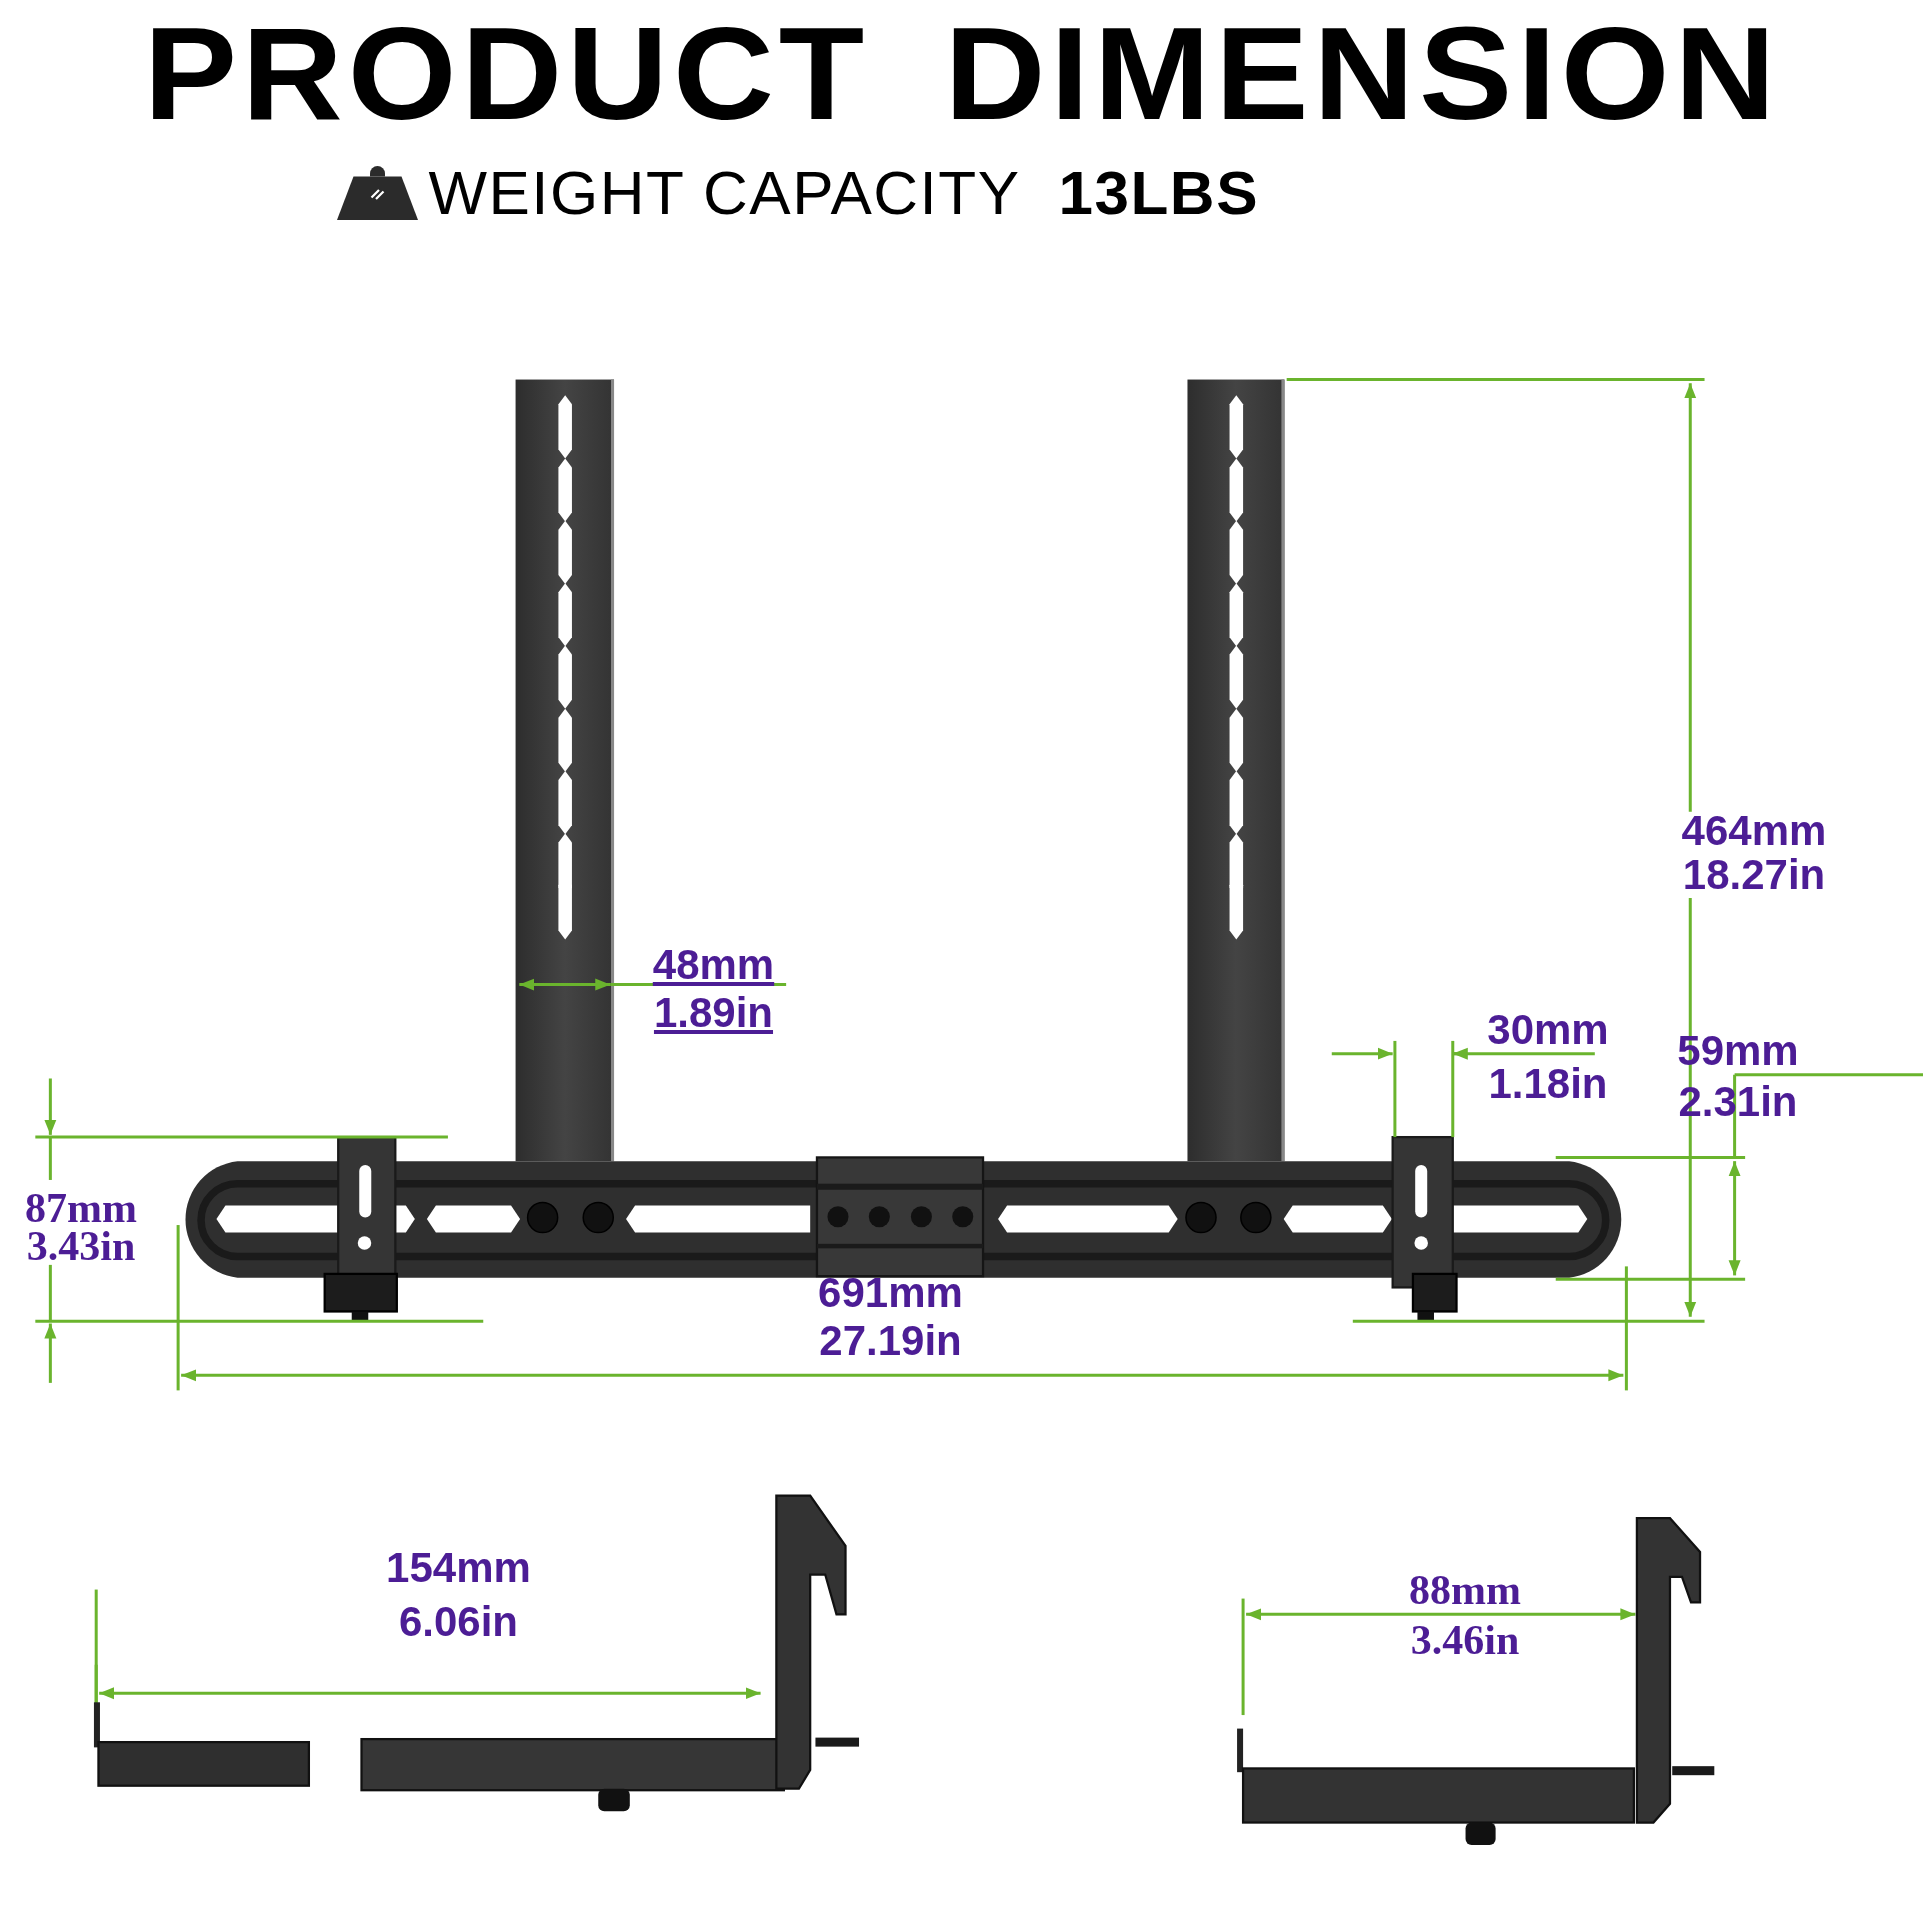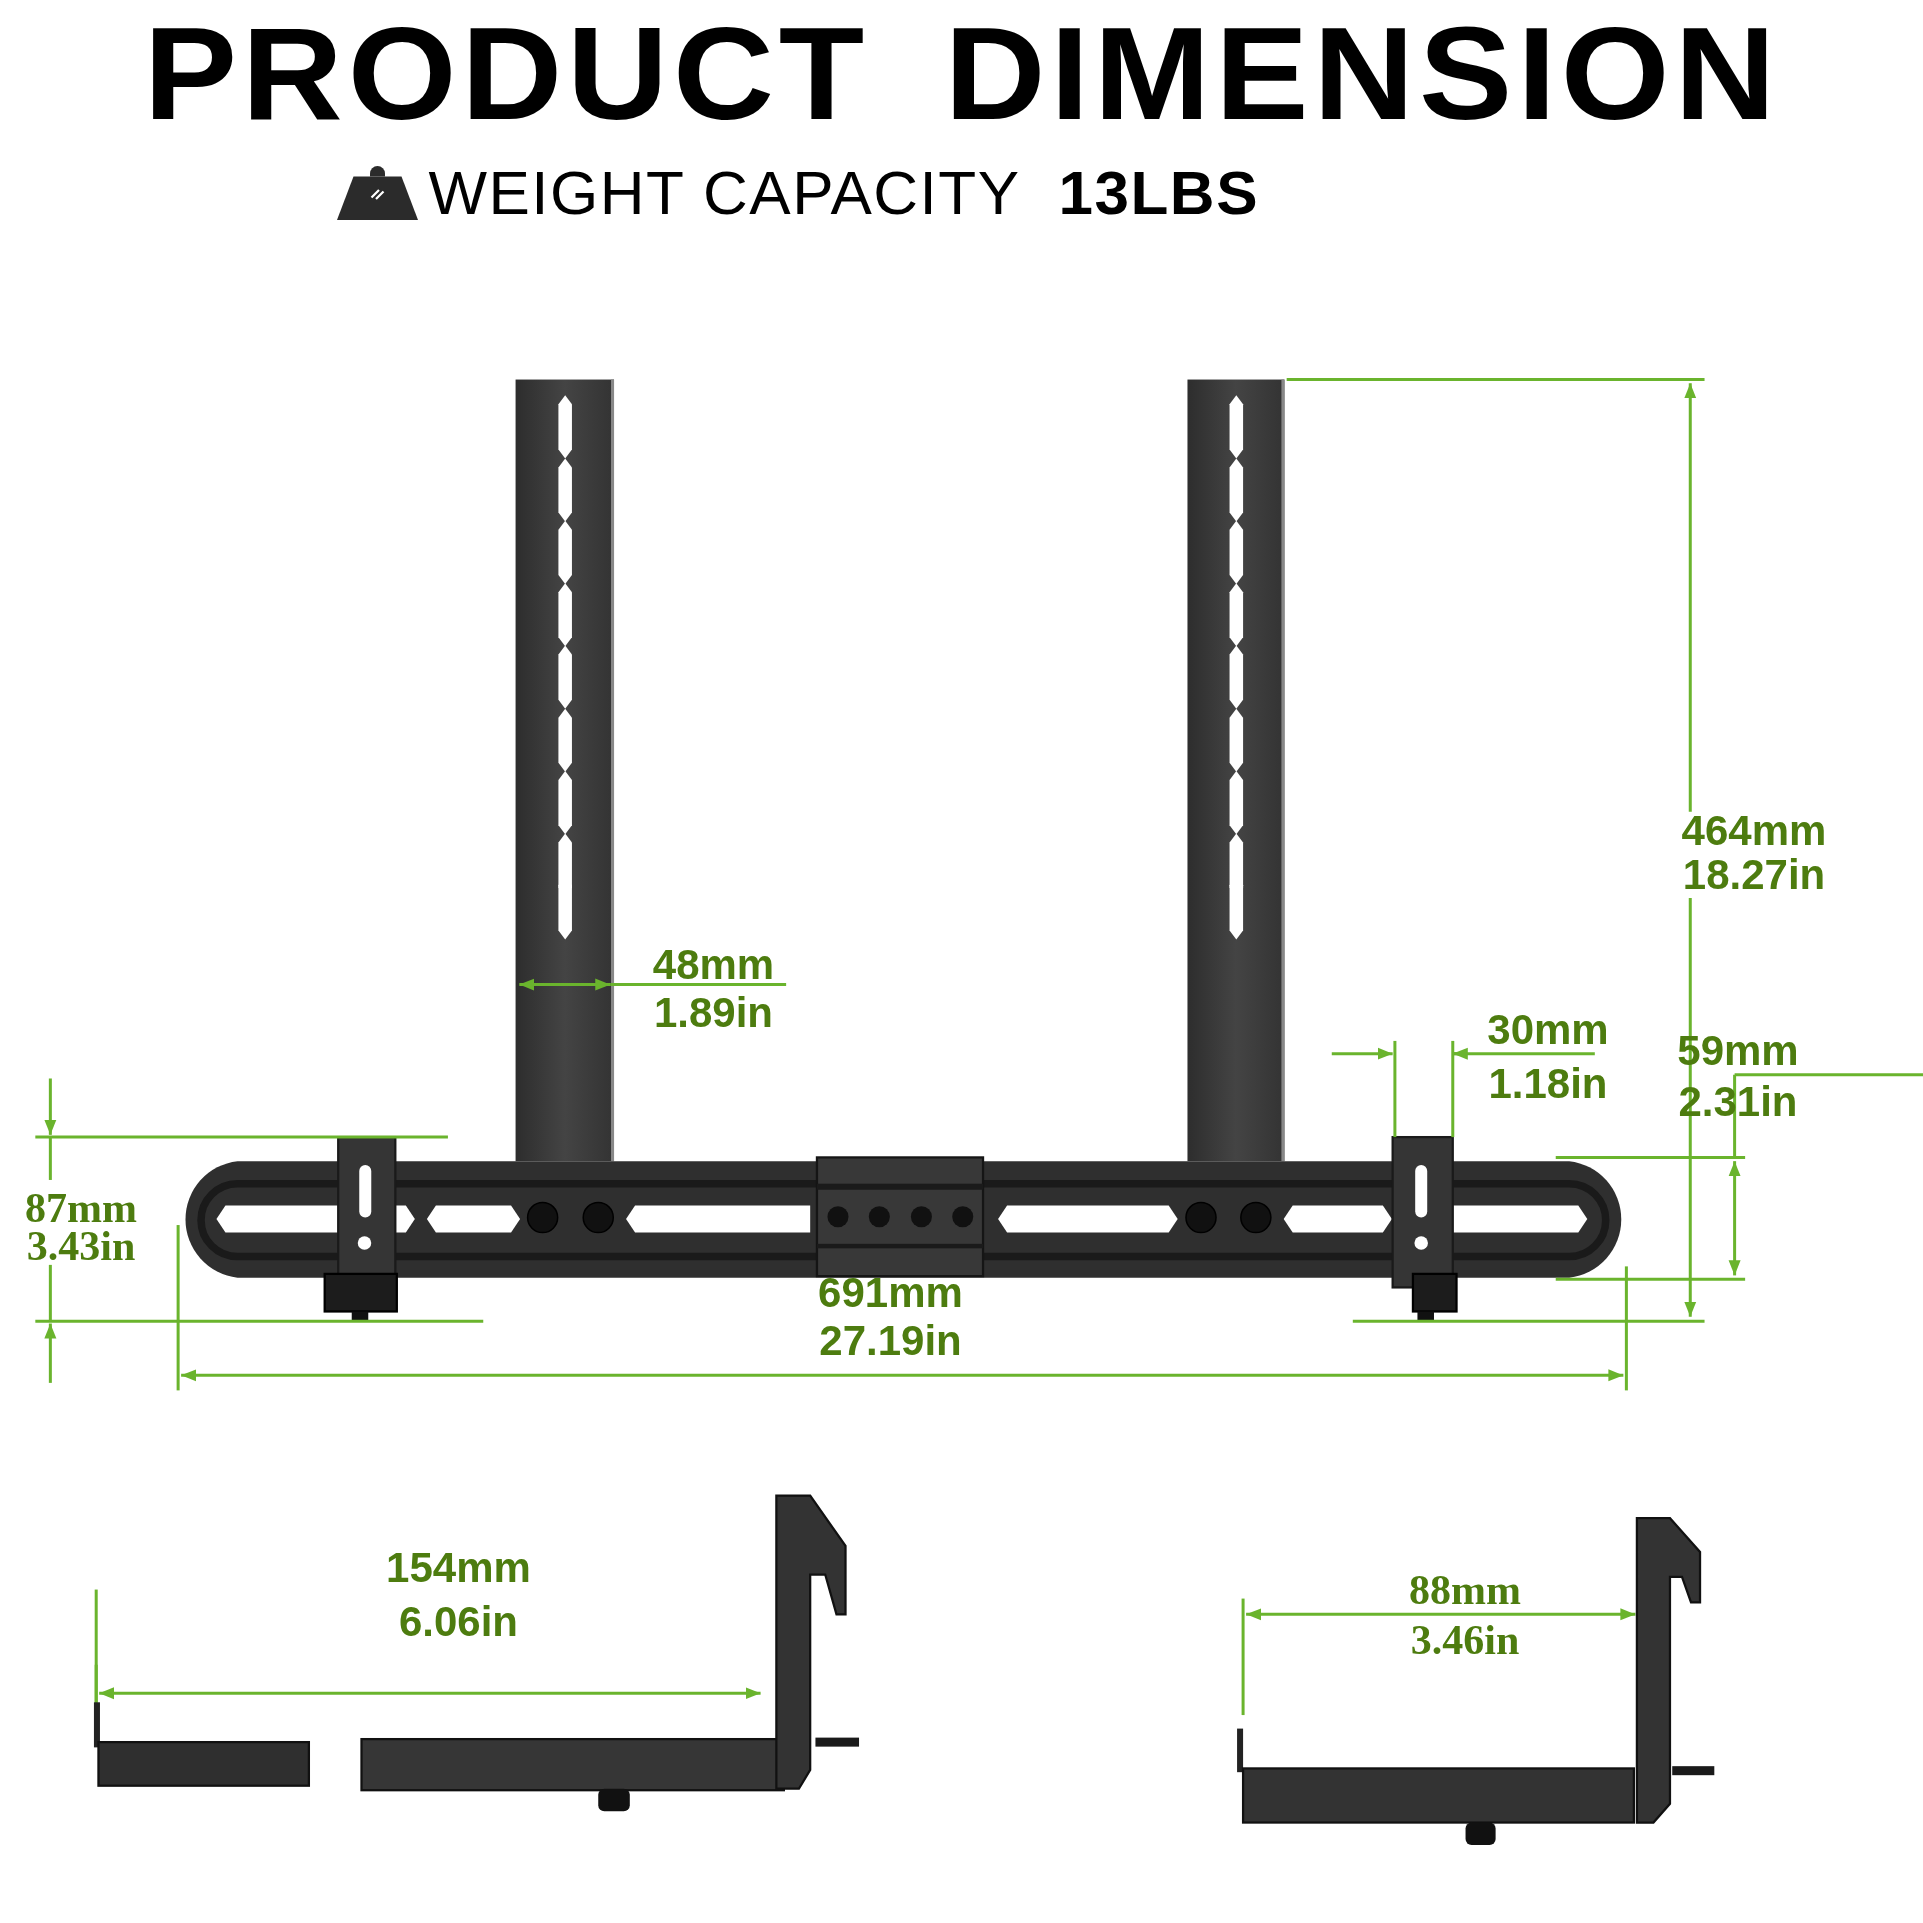--- a/index.html
+++ b/index.html
@@ -3,21 +3,21 @@
 <meta charset="utf-8">
 <style>
   html,body{margin:0;padding:0;background:#fff;}
   body{width:1924px;height:1924px;position:relative;overflow:hidden;font-family:"Liberation Sans","DejaVu Sans",sans-serif;}
   .abs{position:absolute;}
   #title{left:0;top:13.5px;width:1924px;text-align:center;font-weight:bold;font-size:132px;letter-spacing:4.5px;word-spacing:30px;line-height:120px;color:#000;transform:scaleX(1.06);transform-origin:center;}
   #subtitle{left:0;top:159px;width:1596px;text-align:center;font-size:62px;line-height:68px;color:#000;}
   #subtitle .wt{display:inline-block;vertical-align:middle;margin-right:10.5px;}
   #subtitle .cap{letter-spacing:1.5px;}
   #subtitle .val{font-weight:bold;margin-left:38px;letter-spacing:1.5px;}
-  .dim{position:absolute;font-weight:bold;font-size:42px;line-height:44px;color:#4d7c0f;text-align:center;white-space:nowrap;}
+  .dim{position:absolute;font-weight:bold;font-size:42px;line-height:44px;color:#4c1d95;text-align:center;white-space:nowrap;}
   svg.stage{position:absolute;left:0;top:0;}
 </style>
 </head>
 <body>
 
 <div id="title" class="abs">PRODUCT  DIMENSION</div>
 <div id="subtitle" class="abs">
   <span class="wt">
     <svg width="81" height="57" viewBox="0 0 108 76">
       <path d="M44 14 a10 10 0 0 1 20 0 v4 h-20z" fill="#2b2b2b"></path>
@@ -176,21 +176,21 @@
     <path d="M2178 2020 L2222 2020 L2262 2065 L2262 2132 L2250 2132 L2238 2098 L2222 2098 L2222 2400 L2200 2425 L2178 2425 Z" fill="#333" stroke="#111" stroke-width="3"></path>
     <rect x="2225" y="2350" width="56" height="12" fill="#1a1a1a"></rect>
     <rect x="1950" y="2425" width="40" height="30" rx="8" fill="#111"></rect>
   </g>
 </svg>
 
 <div class="dim" style="left:1649px;top:809px;width:210px;">
   <div>464mm</div>
   <div>18.27in</div>
 </div>
-<div class="dim" style="left:631px;top:941px;width:165px;line-height:48px;">
+<div class="dim" style="left:631px;top:941px;width:165px;line-height:48px;text-decoration:underline;">
   <div>48mm</div>
   <div>1.89in</div>
 </div>
 <div class="dim" style="left:1473px;top:1003px;width:150px;line-height:54px;">
   <div>30mm</div>
   <div>1.18in</div>
 </div>
 <div class="dim" style="left:1663px;top:1025px;width:150px;line-height:51px;">
   <div>59mm</div>
   <div>2.31in</div>

